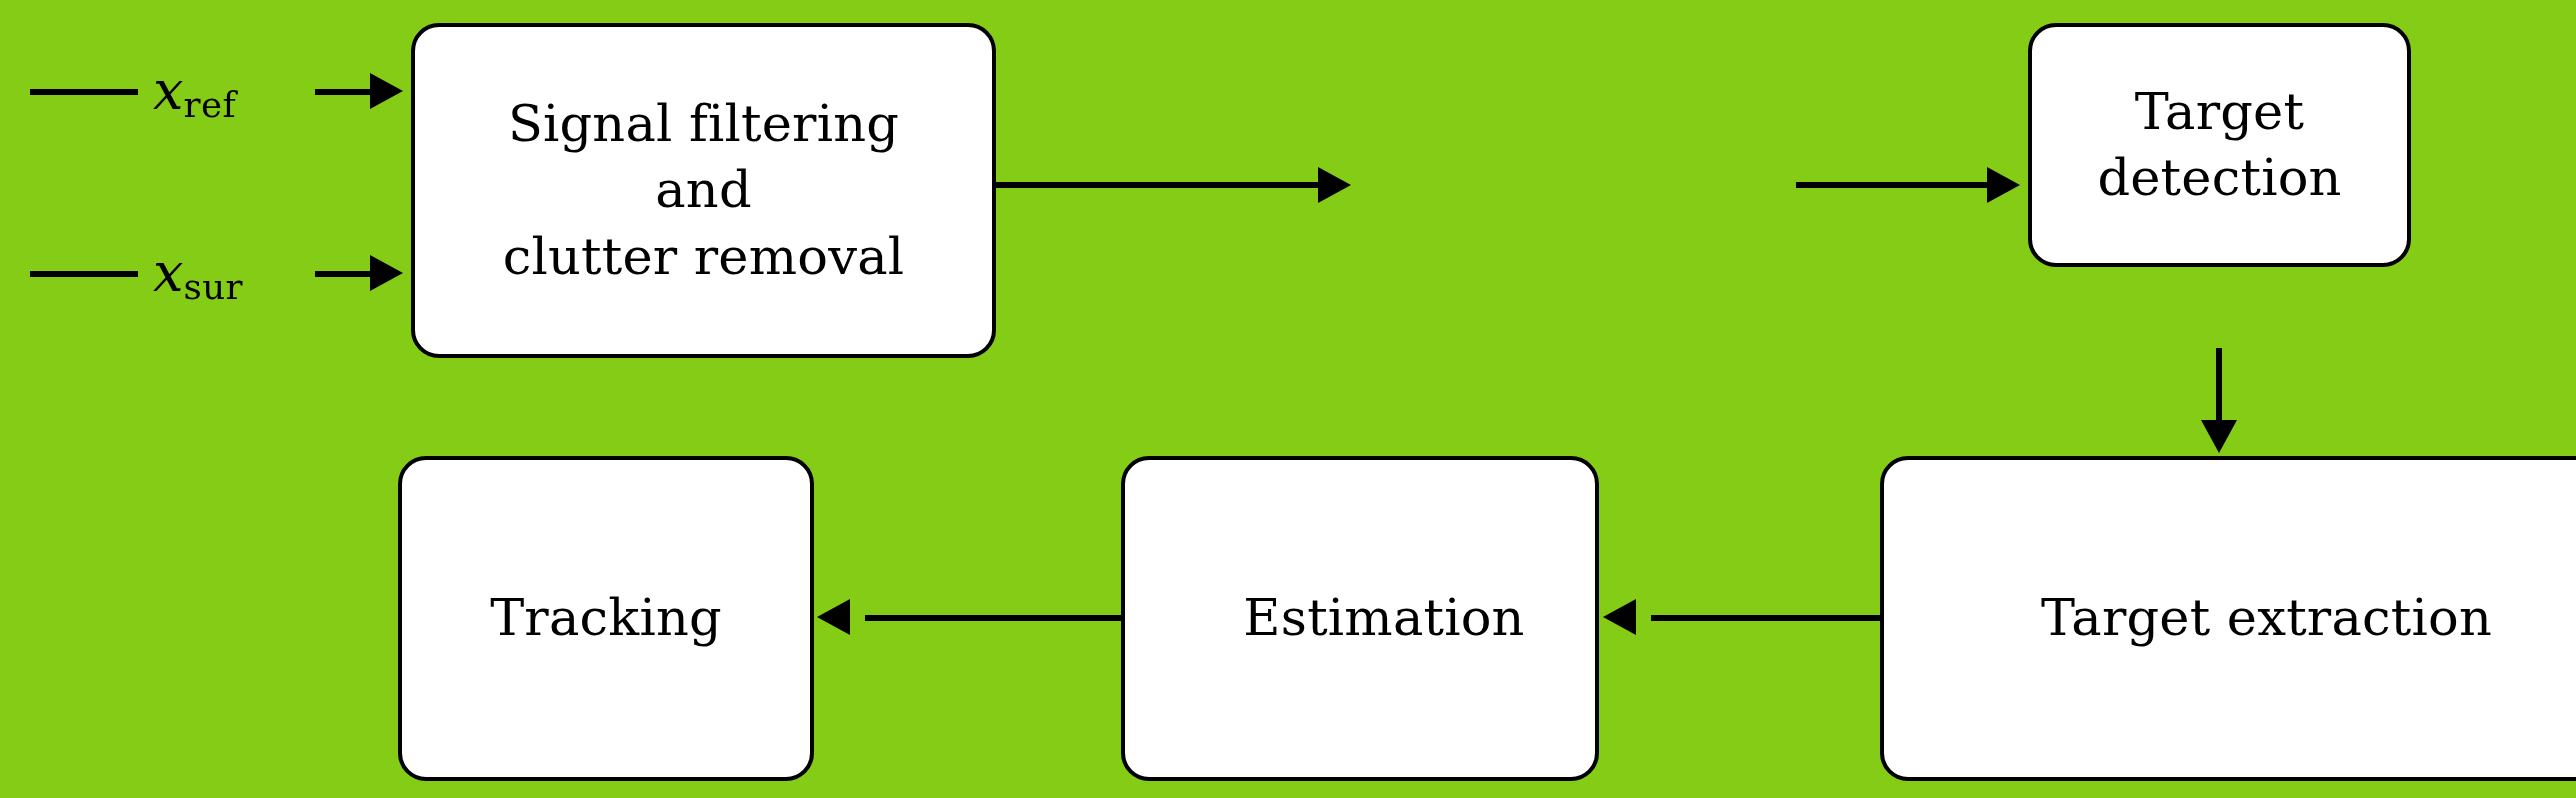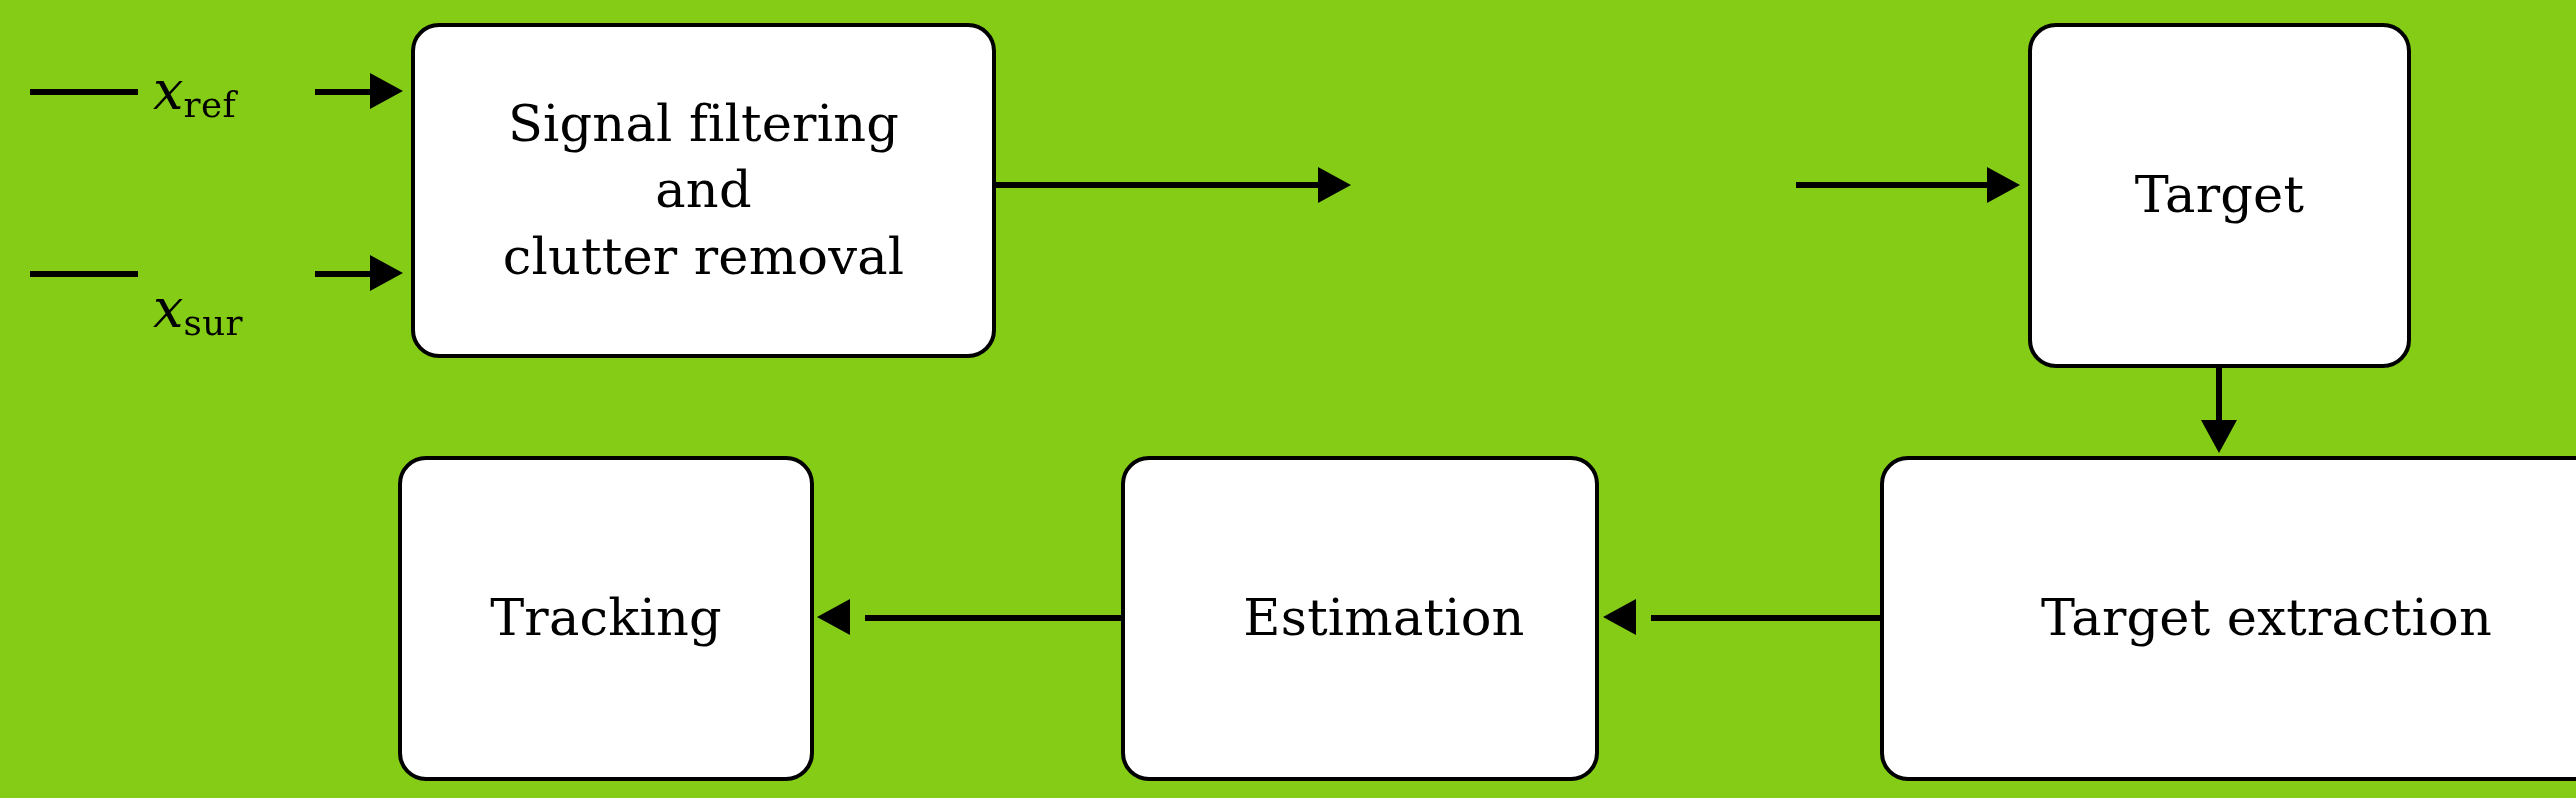--- a/index.html
+++ b/index.html
@@ -38,21 +38,21 @@
     padding: 0 11.5px;
   }
   .node .lines span {
     display: block;
     white-space: nowrap;
   }
 
   
   #node-signal-filtering { left: 411px;  top: 23px;  width: 585px; height: 335px; }
   #node-caf-calculation  { left: 1359px; top: 23px;  width: 437px; height: 325px; }
-  #node-target-detection { left: 2028px; top: 23px;  width: 383px; height: 345px; }
+  #node-target-detection { left: 2028px; top: 23px;  width: 383px; height: 244px; }
   
   #node-tracking         { left: 398px;  top: 456px; width: 416px; height: 325px; }
   #node-estimation       { left: 1121px; top: 456px; width: 478px; height: 325px; padding-left: 48px; }
   #node-target-extraction{ left: 1880px; top: 456px; width: 773px; height: 325px; }
 
   
   .hline {
     position: absolute;
     height: 5.7px;
     background: #000000;
@@ -106,21 +106,21 @@
     font-style: normal;
     font-size: 0.66em;
     vertical-align: -0.22em;
     letter-spacing: 0.4px;
   }
 
   
   #stub-ref   { left: 30px;  top: 89px; width: 108px; }
   #stub-sur   { left: 30px;  top: 271px; width: 108px; }
   #label-ref  { left: 153px; top: 64px;  }
-  #label-sur  { left: 153px; top: 246px; margin-top: 36px; }
+  #label-sur  { left: 153px; top: 246px; }
   #in-ref-line  { left: 315px; top: 89px; width: 72px; }
   #in-ref-head  { left: 370px; top: 73px; }
   #in-sur-line  { left: 315px; top: 271px; width: 72px; }
   #in-sur-head  { left: 370px; top: 255px; }
 
   
   #e1-line { left: 995px; top: 182px; width: 333px; }
   #e1-head { left: 1318px; top: 167px; }
   
   #e2-line { left: 1796px; top: 182px; width: 197px; }
@@ -155,20 +155,21 @@
       <span>Signal filtering</span>
       <span>and</span>
       <span>clutter removal</span>
     </span>
   </div>
 
 
   <div class="node" id="node-target-detection">
     <span class="lines">
       <span>Target</span>
+      <span>detection</span>
     </span>
   </div>
 
   <div class="node" id="node-target-extraction">
     <span class="lines">
       <span>Target extraction</span>
     </span>
   </div>
 
   <div class="node" id="node-estimation">

